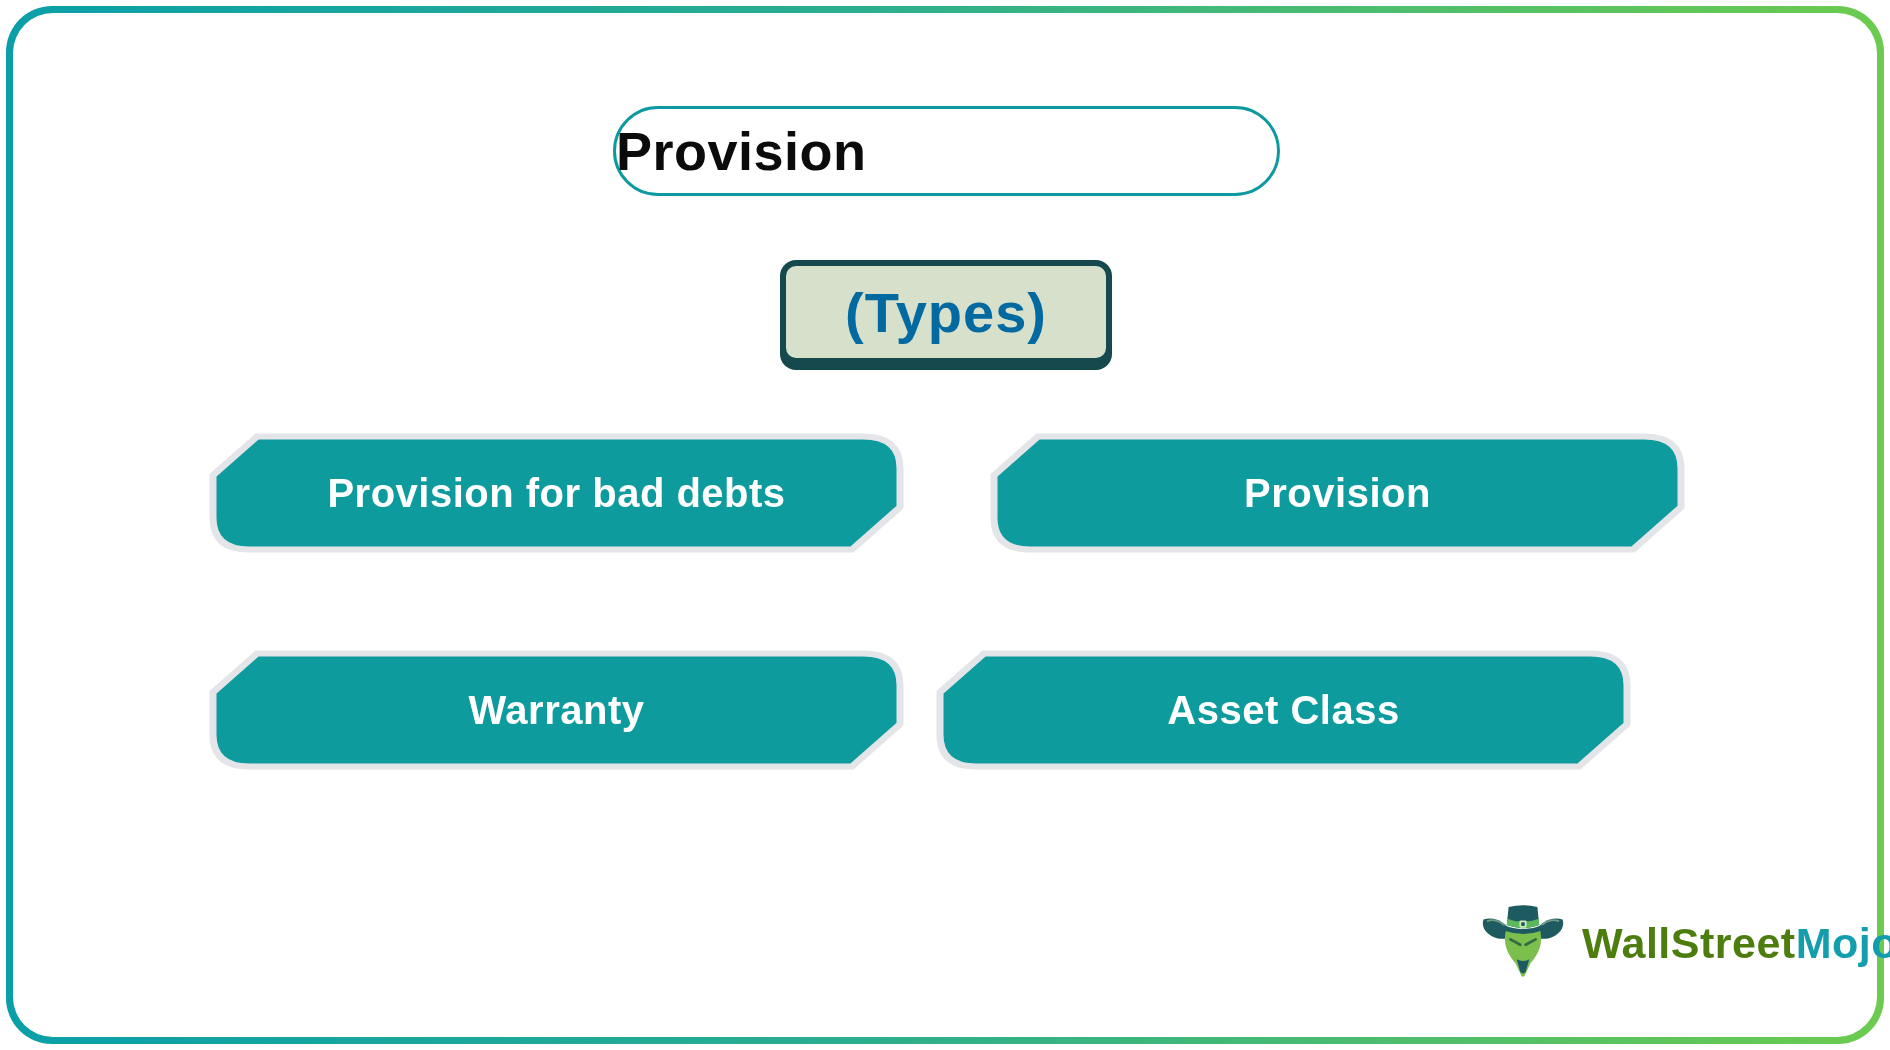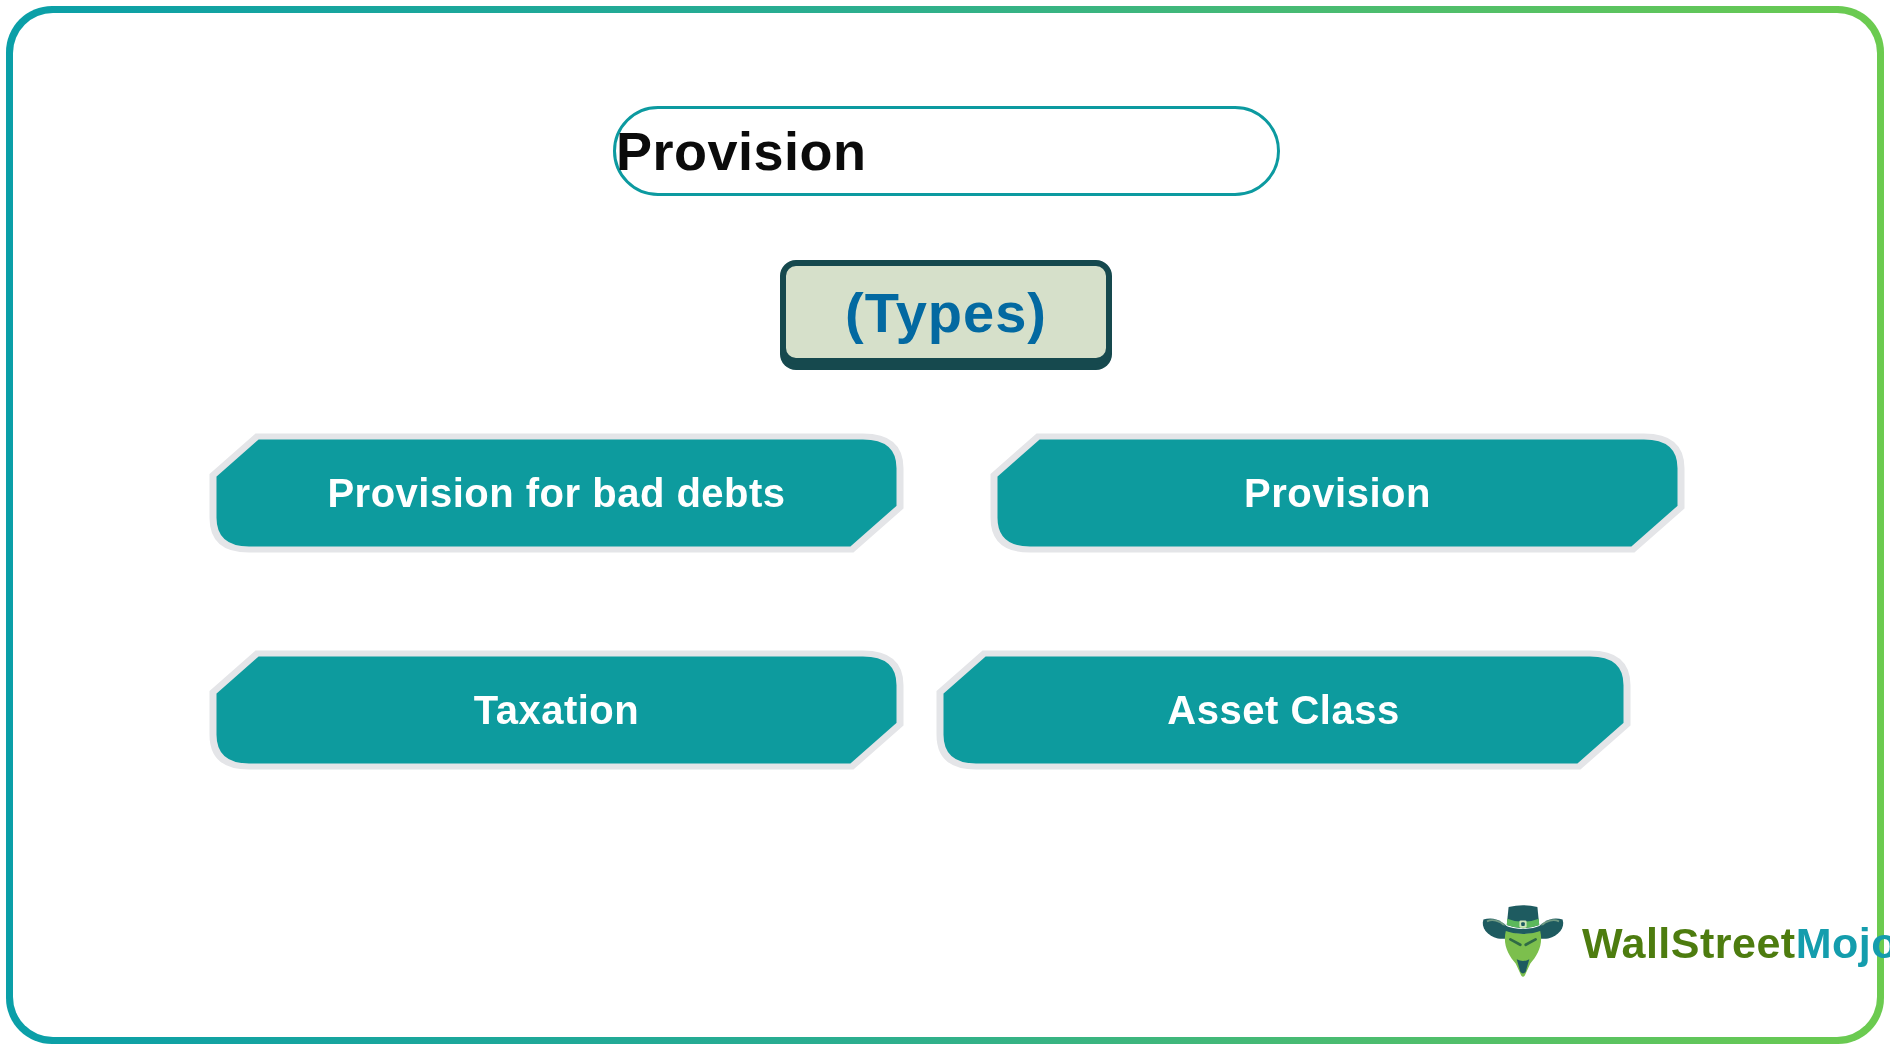--- a/index.html
+++ b/index.html
@@ -145,21 +145,21 @@
     <svg viewBox="0 0 695 136" preserveAspectRatio="none">
       <path d="M 48 4 L 654 4 Q 691 4 691 40 L 691 84 L 643 132 L 40 132 Q 4 132 4 96 L 4 48 Z" fill="#0D9B9E" stroke="#E4E5E8" stroke-width="7"></path>
     </svg>
     <div class="label">Provision</div>
   </div>
 
   <div class="type-box" id="box-warranty">
     <svg viewBox="0 0 695 136" preserveAspectRatio="none">
       <path d="M 48 4 L 654 4 Q 691 4 691 40 L 691 84 L 643 132 L 40 132 Q 4 132 4 96 L 4 48 Z" fill="#0D9B9E" stroke="#E4E5E8" stroke-width="7"></path>
     </svg>
-    <div class="label">Taxation</div>
+    <div class="label">Warranty</div>
   </div>
 
   <div class="type-box" id="box-asset">
     <svg viewBox="0 0 695 136" preserveAspectRatio="none">
       <path d="M 48 4 L 654 4 Q 691 4 691 40 L 691 84 L 643 132 L 40 132 Q 4 132 4 96 L 4 48 Z" fill="#0D9B9E" stroke="#E4E5E8" stroke-width="7"></path>
     </svg>
     <div class="label">Asset Class</div>
   </div>
 
   <div class="logo">

